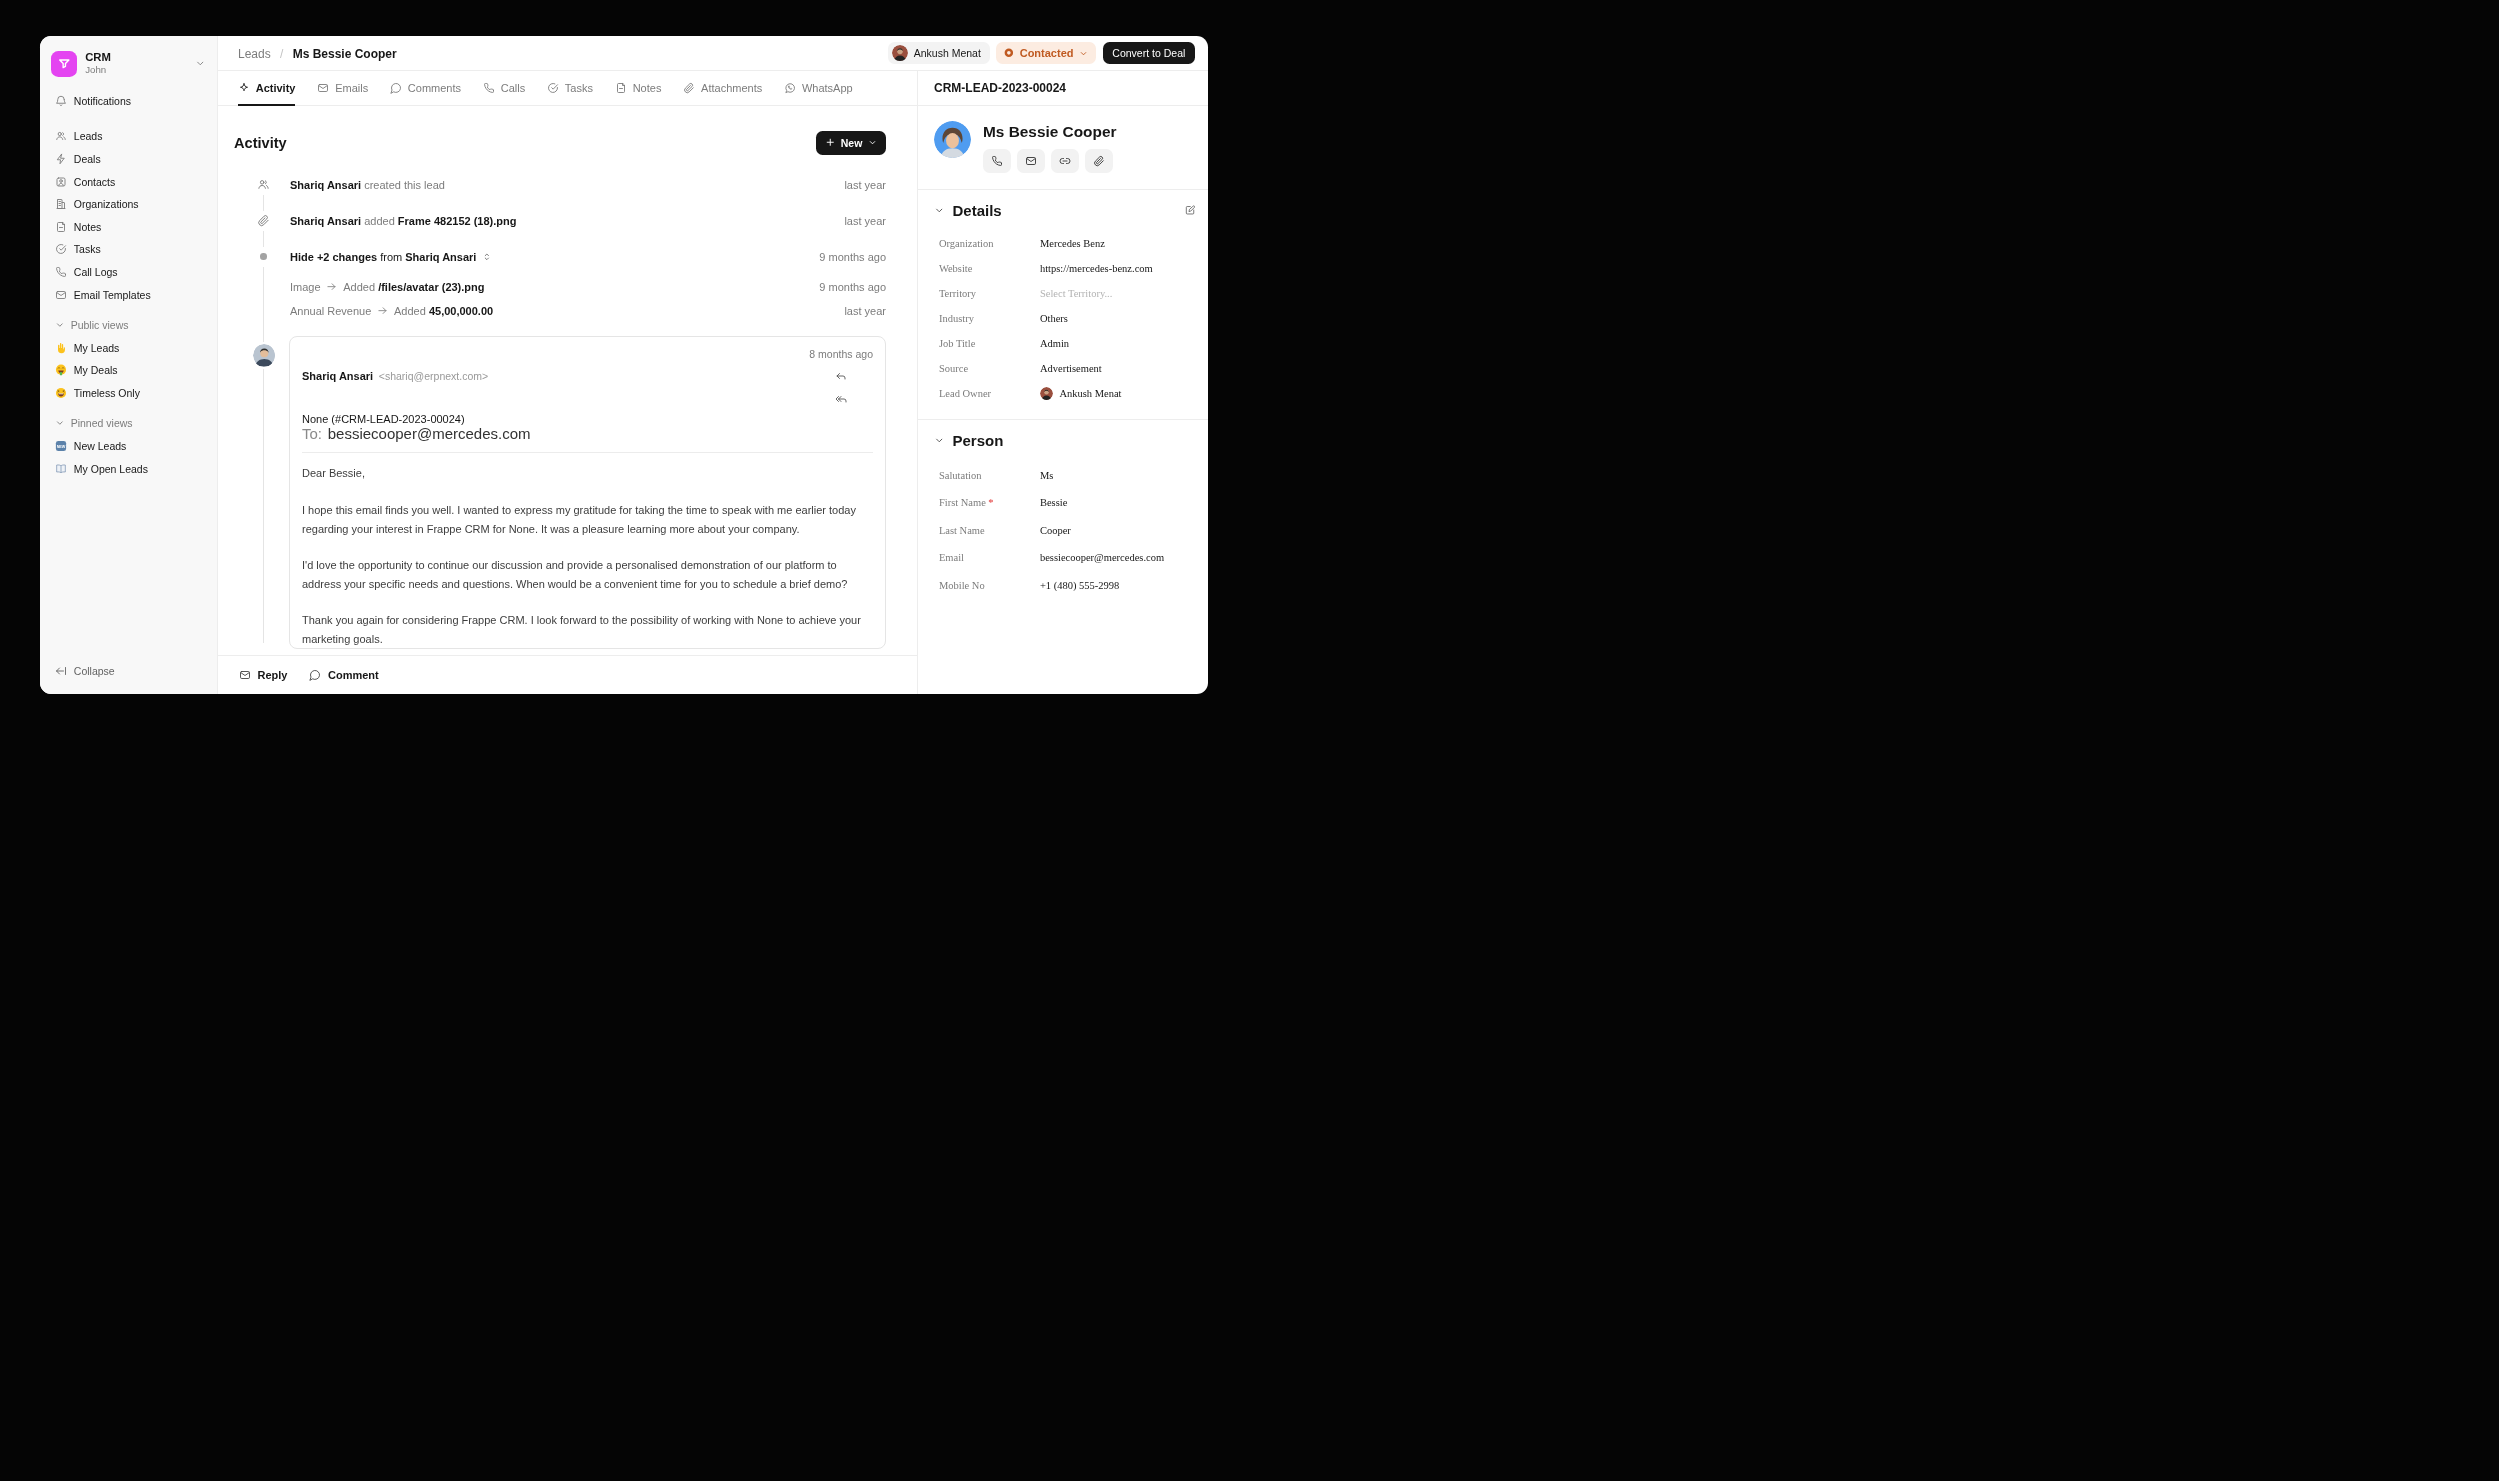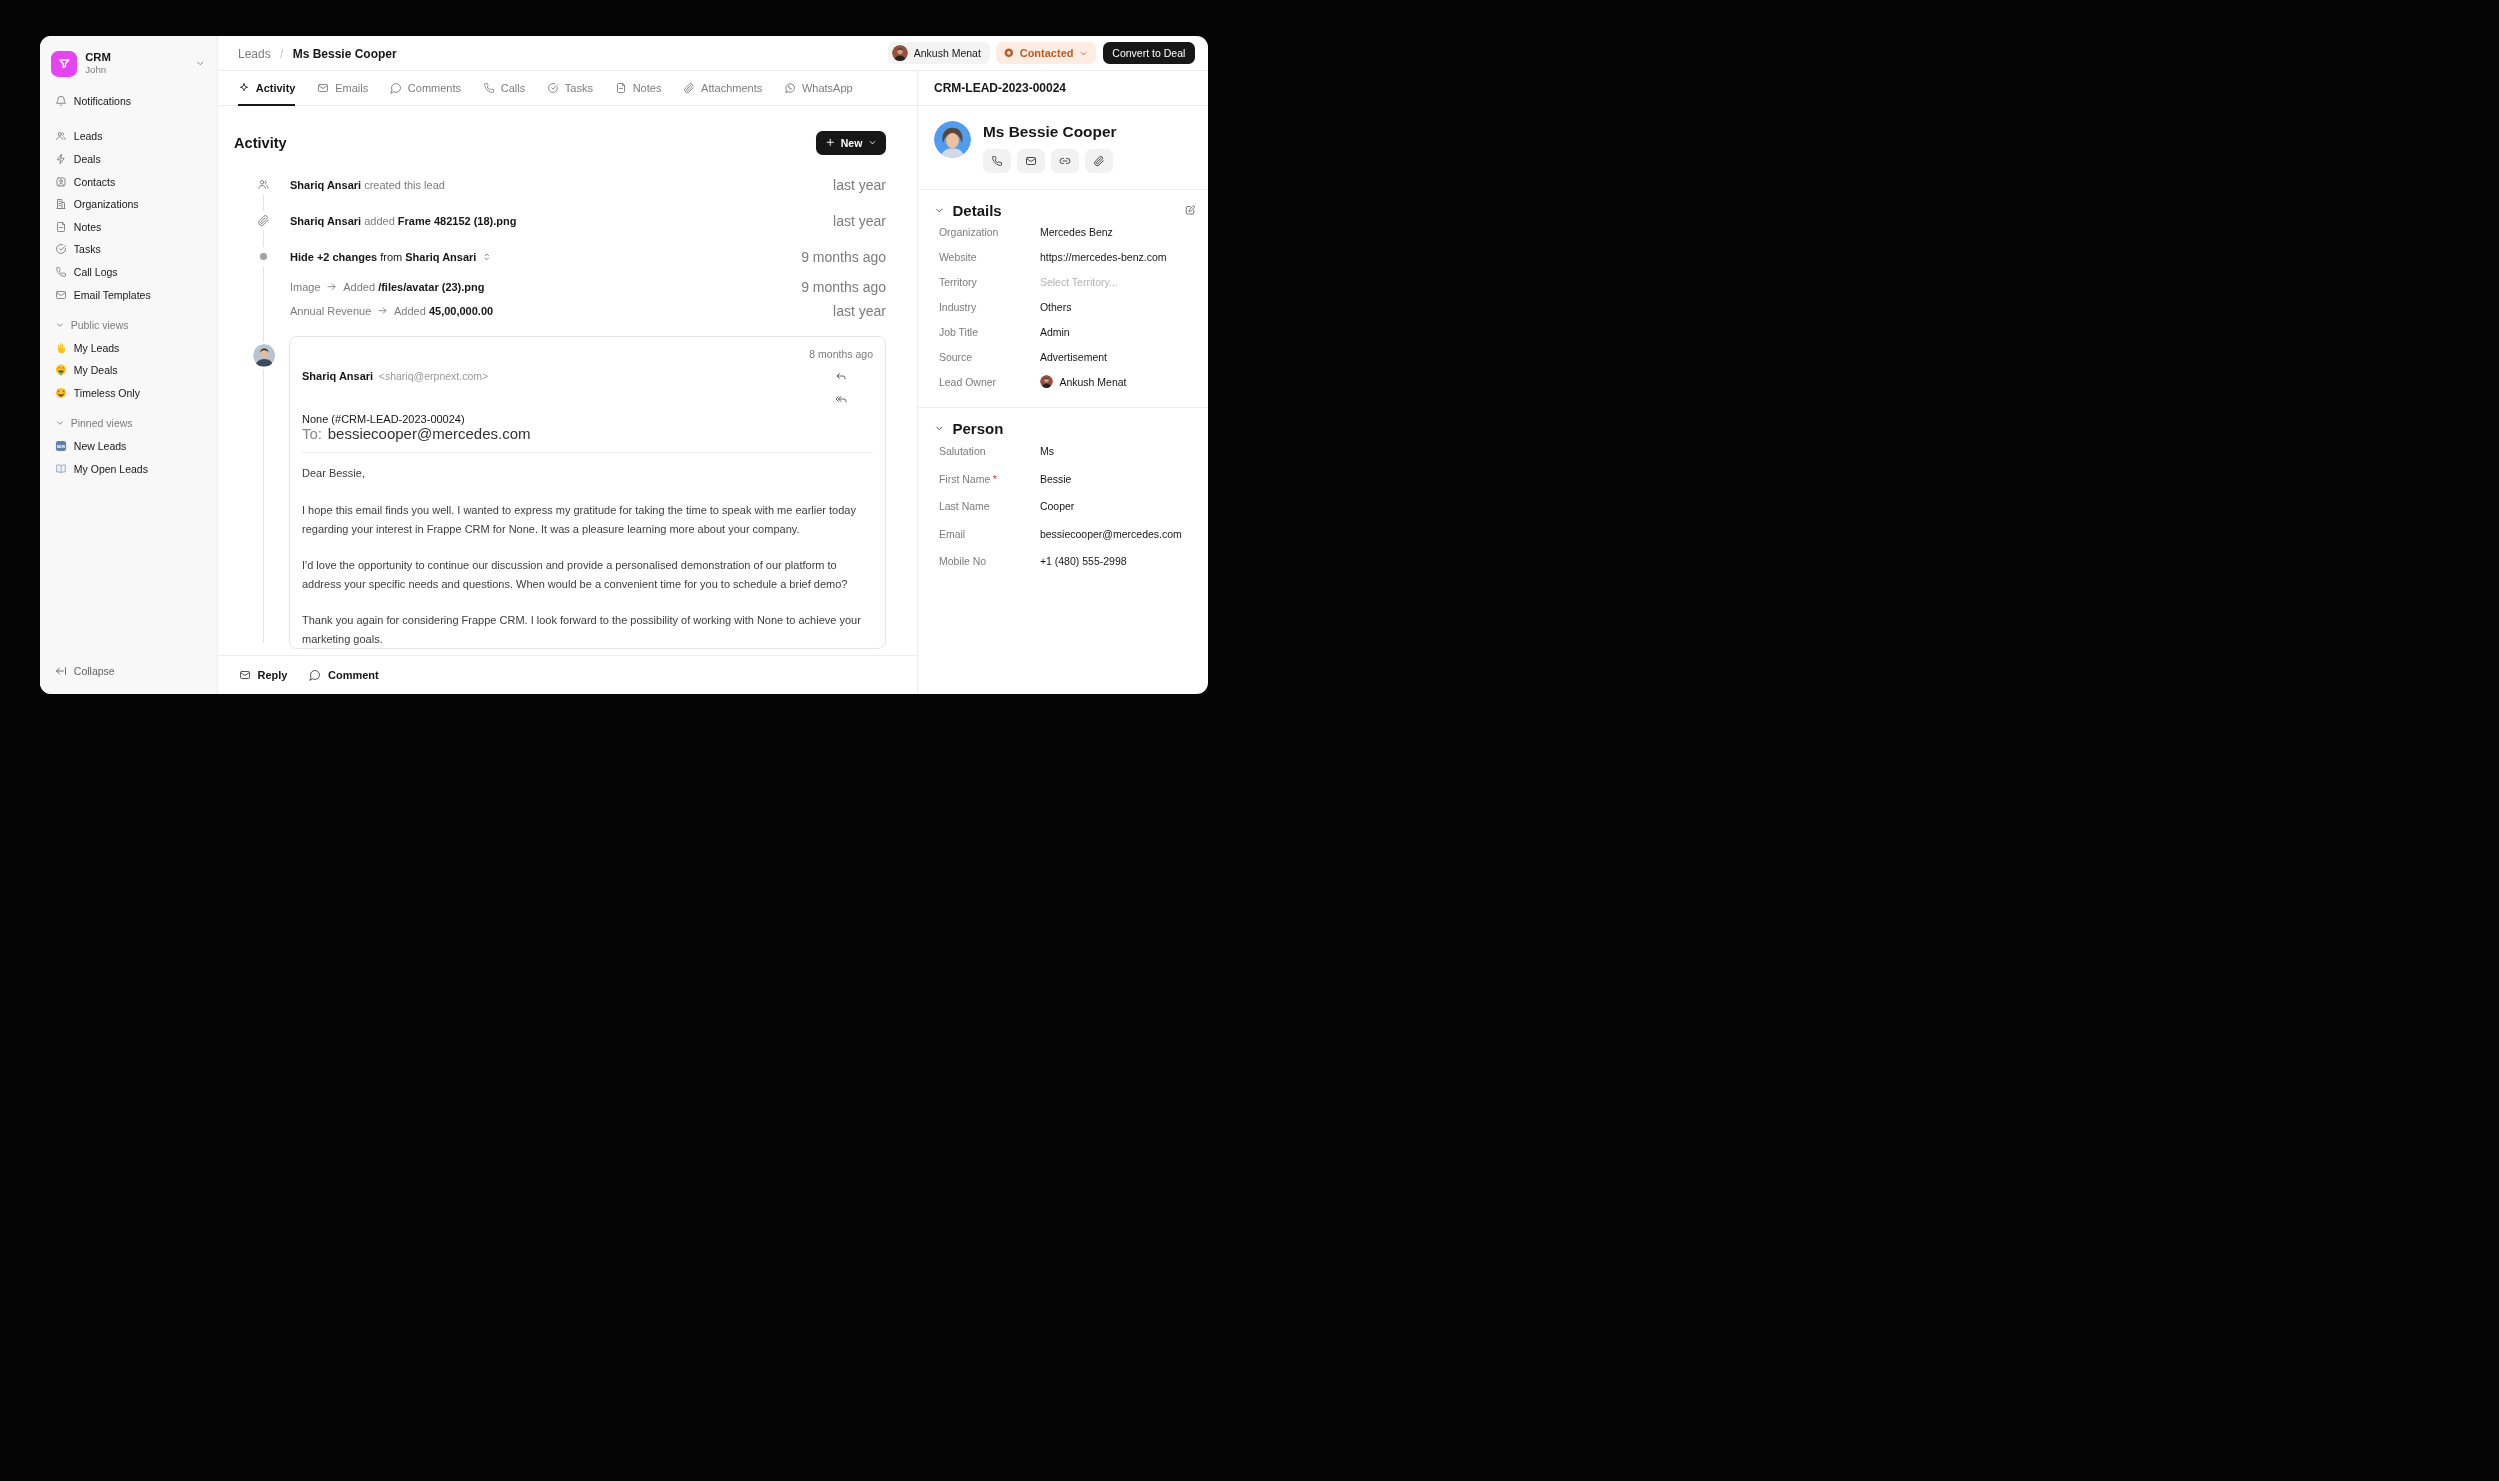--- a/index.html
+++ b/index.html
@@ -60,21 +60,21 @@
   .feed-row { position:relative; display:flex; align-items:center; height:36px; font-size:11px; color:#171717; padding-left:56px; }
   .feed-row.sub { height:24px; }
   .feed-ic { position:absolute; left:22.6px; top:50%; transform:translateY(-50%); width:13.7px; height:20px; background:#fff; display:flex; align-items:center; justify-content:center; color:#7c7c7c; }
   .feed-ic svg { width:13px; height:13px; }
   .feed-dot { width:6.5px; height:6.5px; border-radius:50%; background:#a3a3a3; }
   .p-b { font-weight:700; color:#171717; white-space:pre-wrap; }
   .p-m { color:#7c7c7c; white-space:pre-wrap; }
   .p-n { color:#171717; white-space:pre-wrap; }
   .p-ic { width:11.3px; height:11.3px; color:#7c7c7c; margin:0 5.7px; }
   .trail-ic { width:9.7px; height:9.7px; color:#4a4a4a; margin-left:5.7px; }
-  .feed-time { margin-left:auto; color:#7c7c7c; font-size:14px; white-space:nowrap; }
+  .feed-time { margin-left:auto; color:#7c7c7c; font-size:11px; white-space:nowrap; }
 
   .email-row { position:relative; margin-top:13.7px; }
   .email-avatar { position:absolute; left:18.6px; top:8px; width:22.6px; height:22.6px; z-index:2; outline:2.4px solid #fff; }
   .email-card { margin-left:55px; border:0.8px solid #e5e5e5; border-radius:8px; background:#fff; height:313px; overflow:hidden; padding:10.5px 12px; position:relative; }
   .em-head { display:flex; align-items:center; gap:5.7px; }
   .em-sender { font-size:11px; font-weight:700; color:#171717; }
   .em-addr { font-size:10.5px; color:#999; }
   .em-right { margin-left:auto; display:flex; align-items:center; gap:10.5px; color:#7c7c7c;flex-direction:column; }
   .em-time { font-size:10.5px; }
   .em-right .ic { width:12px; height:12px; color:#555; cursor:pointer; }
@@ -98,21 +98,21 @@
   .profile-name { font-size:15.4px; font-weight:700; color:#171717; margin-top:1.6px; }
   .profile-actions { display:flex; gap:6.5px; margin-top:8px; }
   .pa-btn { width:27.5px; height:24px; background:#f2f2f2; border-radius:6.5px; display:flex; align-items:center; justify-content:center; color:#333; border:none; cursor:pointer; }
   .pa-btn .ic { width:12px; height:12px; }
   .psec { padding:11.3px 13px 13px 16px; }
   .psec + .psec { border-top:0.8px solid #ededed; }
   .sec-head { display:flex; align-items:center; gap:8px; height:18px; cursor:pointer; }
   .sec-head .ic { width:10.5px; height:10.5px; color:#555; }
   .sec-title { font-size:15px; font-weight:700; color:#171717; }
   .sec-edit { margin-left:auto; width:13px; height:13px; color:#4a4a4a; cursor:pointer; }
-  .frows { margin-top:0; }
+  .frows { margin-top:12px;font-family:Liberation Serif, serif; }
   .frow { display:grid; grid-template-columns:101px 1fr; align-items:center; padding-left:4.9px; }
   .psec[data-name="section-details"] .frow { height:25px; }
   .psec[data-name="section-person"] .frow { height:27.5px; }
   .flabel { font-size:10.5px; color:#7c7c7c; white-space:nowrap; }
   .flabel .req { color:#e03131; margin-left:2.4px; }
   .fval { font-size:10.5px; color:#171717; white-space:nowrap; overflow:hidden; cursor:pointer; }
   .fval.placeholder { color:#b3b3b3; }
   .fval.with-avatar { display:flex; align-items:center; gap:6.5px; }
   .fval .avatar { width:13px; height:13px; }
 </style>

